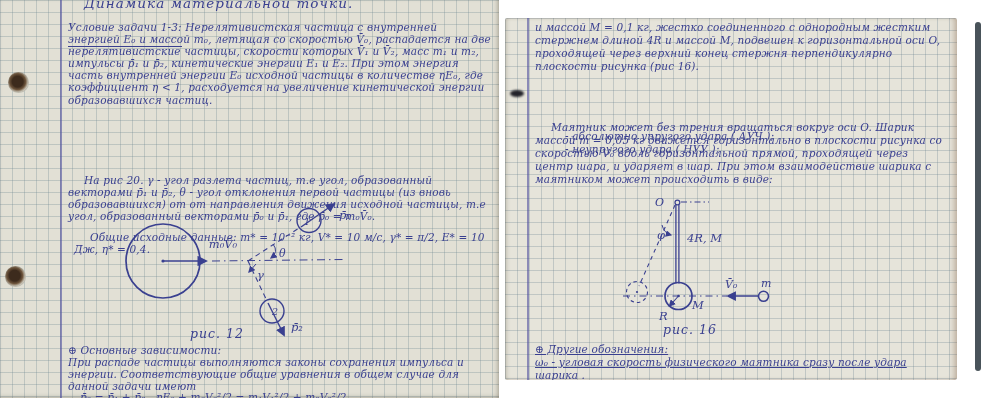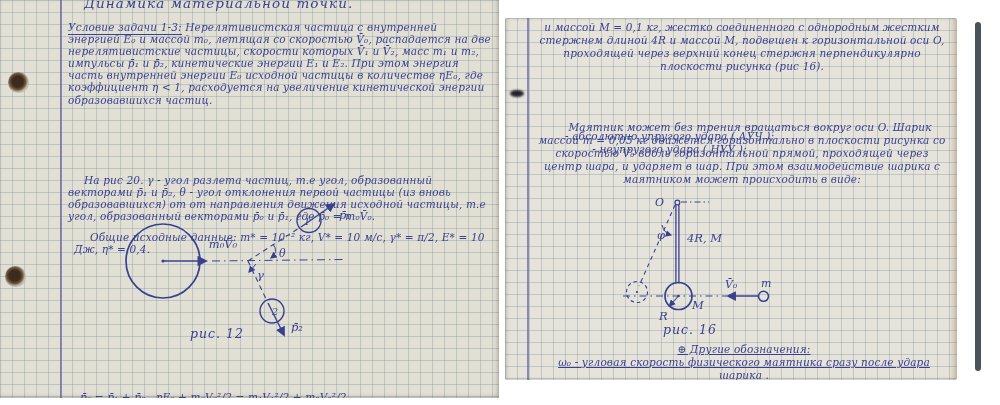--- a/index.html
+++ b/index.html
@@ -12,28 +12,28 @@
     background-color:#e2e0d5;
     background-image:
       linear-gradient(to right, rgba(120,142,152,.34) 1px, transparent 1px),
       linear-gradient(to bottom, rgba(120,142,152,.34) 1px, transparent 1px);
     background-size:12px 12px;
     color:#3a4090;font-style:italic;
   }
   .page-left{left:0;top:0;width:499px;height:398px;
     box-shadow:inset -4px 0 5px -3px rgba(60,50,30,.35), inset 0 -3px 4px -2px rgba(60,50,30,.25);}
   .page-right{left:505px;top:18px;width:452px;height:362px;background-color:#e6e4da;border-radius:2px;
-    box-shadow:inset -5px 0 6px -3px rgba(110,70,40,.4), inset 3px 0 4px -2px rgba(60,50,30,.3);text-align:center;}
+    box-shadow:inset -5px 0 6px -3px rgba(110,70,40,.4), inset 3px 0 4px -2px rgba(60,50,30,.3);}
   .margin-line{position:absolute;top:0;bottom:0;width:1.5px;background:rgba(78,78,158,.6);}
   .hole{position:absolute;width:21px;height:21px;border-radius:50%;
     background:radial-gradient(circle at 46% 46%, #3d2b1d 0 34%, #6f563d 50%, #d9d5c7 66%, #e4e0d2 100%);
     box-shadow:inset 0 0 3px rgba(0,0,0,.3);}
   .hw{position:absolute;font-size:10.5px;line-height:12.1px;letter-spacing:.15px;}
   .title{font-size:13.5px;letter-spacing:1.1px;white-space:nowrap;}
-  .ulab{border-bottom:1px solid currentColor;padding-bottom:1px;}
+  .ulab{border-bottom:1px solid currentColor;padding-bottom:13px;}
   .indent{text-indent:16px;margin-top:48px;}
   .list-line{white-space:nowrap;line-height:12.6px;}
   .formula{white-space:nowrap;}
   .smudge{position:absolute;left:5px;top:72px;width:14px;height:7px;border-radius:50%;
     background:#23232a;filter:blur(1.3px);}
   .scrollbar{position:absolute;left:975px;top:22px;width:6px;height:349px;
     background:#49535a;border-radius:3px;}
   svg{position:absolute;overflow:visible;}
   svg text{font-family:"DejaVu Serif", serif;font-style:italic;fill:#3a4090;stroke:none;}
   .stroke{stroke:#3a4090;fill:none;}
@@ -77,20 +77,24 @@
     <line class="stroke" x1="151" y1="62" x2="144" y2="70" stroke-width="1" marker-end="url(#ah1)"></line>
     <text x="152" y="77" font-size="11.5">γ</text>
     <line class="stroke" x1="143" y1="59" x2="162" y2="99" stroke-width="1.1" stroke-dasharray="5 4"></line>
     <circle class="stroke" cx="167" cy="109" r="12" stroke-width="1.4"></circle>
     <line class="stroke" x1="163" y1="101" x2="179" y2="133" stroke-width="1.4" marker-end="url(#ah1)"></line>
     <text x="170" y="113" font-size="9.5" text-anchor="middle">2</text>
     <text x="186" y="129" font-size="11.5">p̄₂</text>
     <text x="85" y="136" font-size="12.5" letter-spacing="1">рис. 12</text>
   </svg>
 
+  <div class="hw" style="left:68px;top:344px;width:423px;">
+    <span>⊕ Основные зависимости:</span><br>
+    <span>При распаде частицы выполняются законы сохранения импульса и энергии. Соответствующие общие уравнения в общем случае для данной задачи имеют</span>
+  </div>
   <div class="hw formula" style="left:80px;top:391px;">p̄₀ = p̄₁ + p̄₂ ,      ηE₀ + m₀V₀²/2  =  m₁V₁²/2 + m₂V₂²/2</div>
 </div>
 
 <div class="page page-right">
   <div class="margin-line" style="left:22px;"></div>
   <div class="smudge"></div>
 
   <div class="hw" style="left:30px;top:3px;width:414px;line-height:13px;">
     <span>и массой M = 0,1 кг, жестко соединенного с однородным жестким стержнем длиной 4R и массой M, подвешен к горизонтальной оси O, проходящей через верхний конец стержня перпендикулярно плоскости рисунка (рис 16).</span>
     <div class="indent">Маятник может без трения вращаться вокруг оси O.  Шарик массой m = 0,05 кг движется горизонтально в плоскости рисунка со скоростью V₀ вдоль горизонтальной прямой, проходящей через центр шара, и ударяет в шар. При этом взаимодействие шарика с маятником может происходить в виде:</div>

